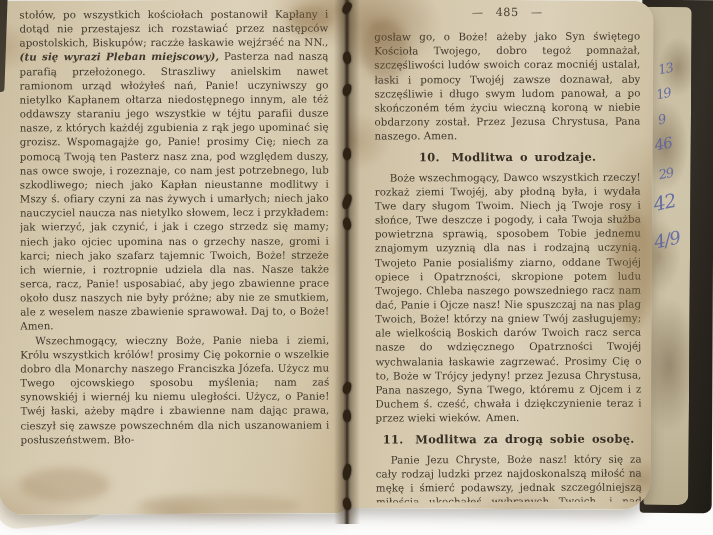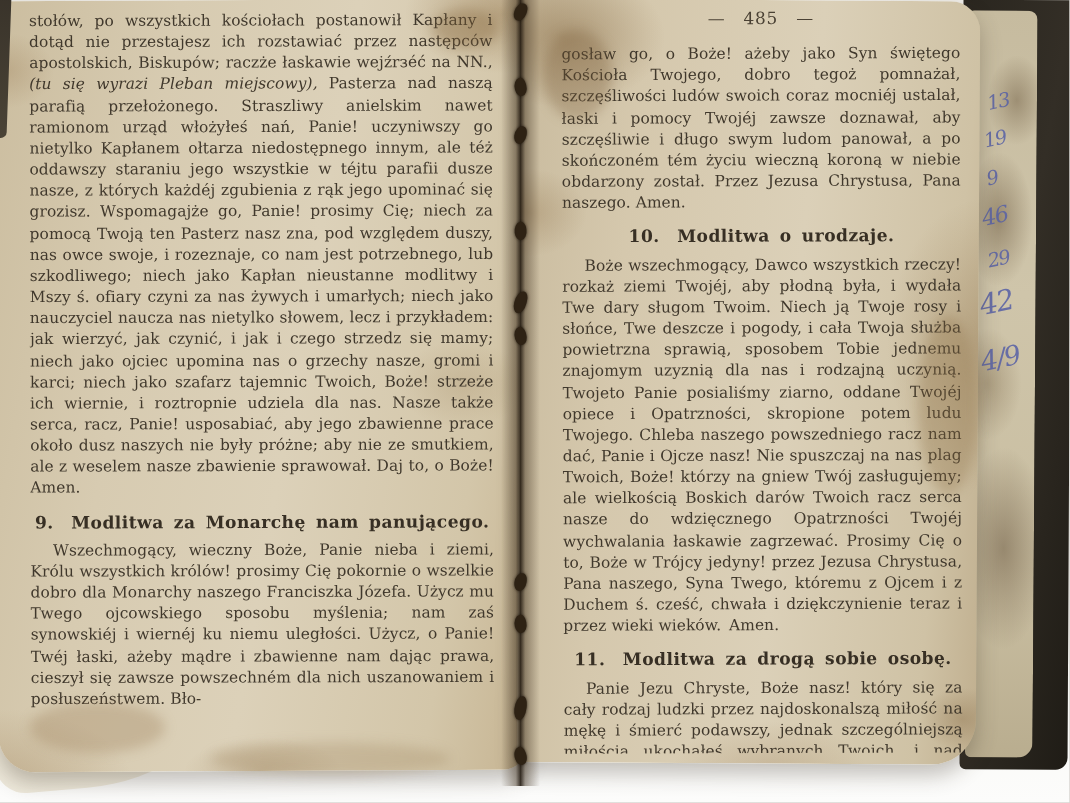--- a/index.html
+++ b/index.html
@@ -80,21 +80,21 @@
 
   
   .page-inner{position:absolute; color:#40382c; text-align:justify;
     font-size:10.3px; line-height:14.15px; letter-spacing:.05px;}
   .inner-left{left:22px; top:7px; width:309px; height:500px; transform:rotate(.15deg); overflow:hidden;}
   .inner-right{left:29px; top:6px; width:266px; height:496px; transform:rotate(-.55deg); overflow:hidden;}
   .page-number{text-align:center; font-size:11.3px; letter-spacing:.5px; word-spacing:8px;
     color:#4a4134; margin:0 0 9px 0; font-weight:500;}
   .para{margin:0; padding:0;}
   .para.indent{text-indent:15px;}
-  .seg-italic{font-style:italic; font-weight:400;}
+  .seg-italic{font-style:italic; font-weight:700;}
   .heading{text-align:center; font-weight:bold; font-size:11.4px; letter-spacing:.3px;
     word-spacing:2.5px; margin:8px 0 5px 0; color:#372f24;}
 
   
   .stain{position:absolute; border-radius:50%; filter:blur(4px); z-index:4; pointer-events:none;}
   .stain.s1{left:288px; top:6px; width:44px; height:26px; background:rgba(133,99,57,.35);}
   .stain.s2{left:612px; top:210px; width:40px; height:120px; background:rgba(138,108,66,.30);}
   .stain.s3{left:20px; top:468px; width:90px; height:34px; background:rgba(146,116,74,.28);}
   .stain.s4{left:362px; top:20px; width:46px; height:60px; background:rgba(120,90,52,.30);}
   .stain.s5{left:140px; top:495px; width:160px; height:22px; background:rgba(150,122,82,.25);}
@@ -115,21 +115,20 @@
       <div class="hand-num n5" style="color: rgb(90, 99, 166);">42</div>
       <div class="hand-num n6" style="color: rgb(90, 99, 166);">4/9</div>
     </div>
 
   <div class="under-page"></div>
 
   <div class="page page-left">
     <div class="page-inner inner-left">
       <div id="left-text">
           <p class="para"><span>stołów, po wszystkich kościołach postanowił Kapłany i dotąd nie przestajesz ich rozstawiać przez następców apostolskich, Biskupów; raczże łaskawie wejźrзéć na NN., </span><span class="seg-italic">(tu się wyrazi Pleban miejscowy),</span><span> Pasterza nad naszą parafią przełożonego. Straszliwy anielskim nawet ramionom urząd włożyłeś nań, Panie! uczyniwszy go nietylko Kapłanem ołtarza niedostępnego innym, ale téż oddawszy staraniu jego wszystkie w téjtu parafii dusze nasze, z których każdéj zgubienia z rąk jego upominać się grozisz. Wspomagajże go, Panie! prosimy Cię; niech za pomocą Twoją ten Pasterz nasz zna, pod względem duszy, nas owce swoje, i rozeznaje, co nam jest potrzebnego, lub szkodliwego; niech jako Kapłan nieustanne modlitwy i Mszy ś. ofiary czyni za nas żywych i umarłych; niech jako nauczyciel naucza nas nietylko słowem, lecz i przykładem: jak wierzyć, jak czynić, i jak i czego strzedz się mamy; niech jako ojciec upomina nas o grzechy nasze, gromi i karci; niech jako szafarz tajemnic Twoich, Boże! strzeże ich wiernie, i roztropnie udziela dla nas. Nasze także serca, racz, Panie! usposabiać, aby jego zbawienne prace około dusz naszych nie były próżne; aby nie ze smutkiem, ale z weselem nasze zbawienie sprawował. Daj to, o Boże! Amen.</span></p>
-          <div class="heading">9. Modlitwa za Monarchę nam panującego.</div>
           <p class="para indent"><span>Wszechmogący, wieczny Boże, Panie nieba i ziemi, Królu wszystkich królów! prosimy Cię pokornie o wszelkie dobro dla Monarchy naszego Franciszka Józefa. Użycz mu Twego ojcowskiego sposobu myślenia; nam zaś synowskiéj i wiernéj ku niemu uległości. Użycz, o Panie! Twéj łaski, ażeby mądre i zbawienne nam dając prawa, cieszył się zawsze powszechném dla nich uszanowaniem i posłuszeństwem. Bło-</span></p>
         </div>
     </div>
   </div>
 
   <div class="page page-right">
     <div class="page-inner inner-right">
       <div class="page-number">— 485 —</div>
       <div id="right-text">
           <p class="para"><span>gosław go, o Boże! ażeby jako Syn świętego Kościoła Twojego, dobro tegoż pomnażał, szczęśliwości ludów swoich coraz mocniéj ustalał, łaski i pomocy Twojéj zawsze doznawał, aby szczęśliwie i długo swym ludom panował, a po skończoném tém życiu wieczną koroną w niebie obdarzony został. Przez Jezusa Chrystusa, Pana naszego. Amen.</span></p>

